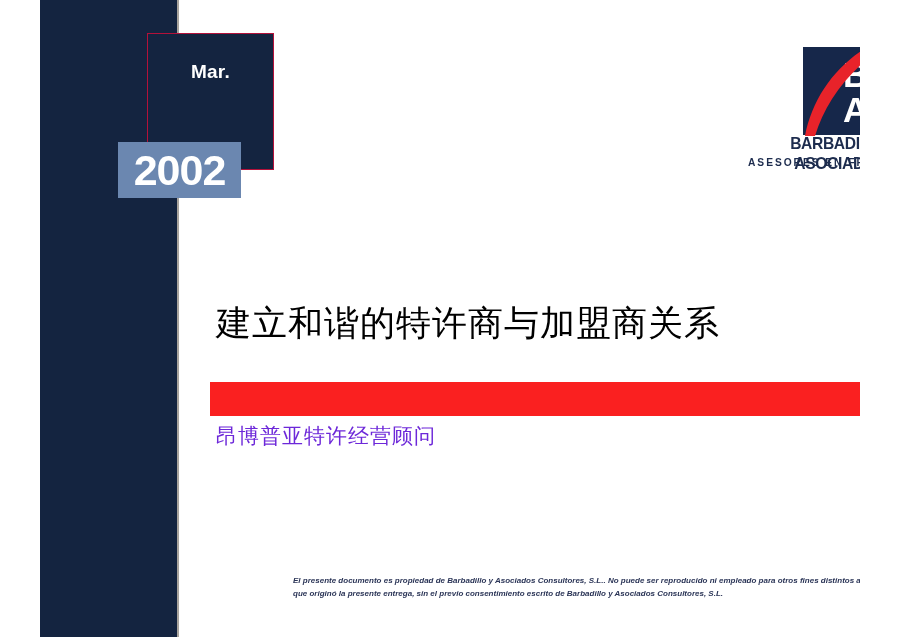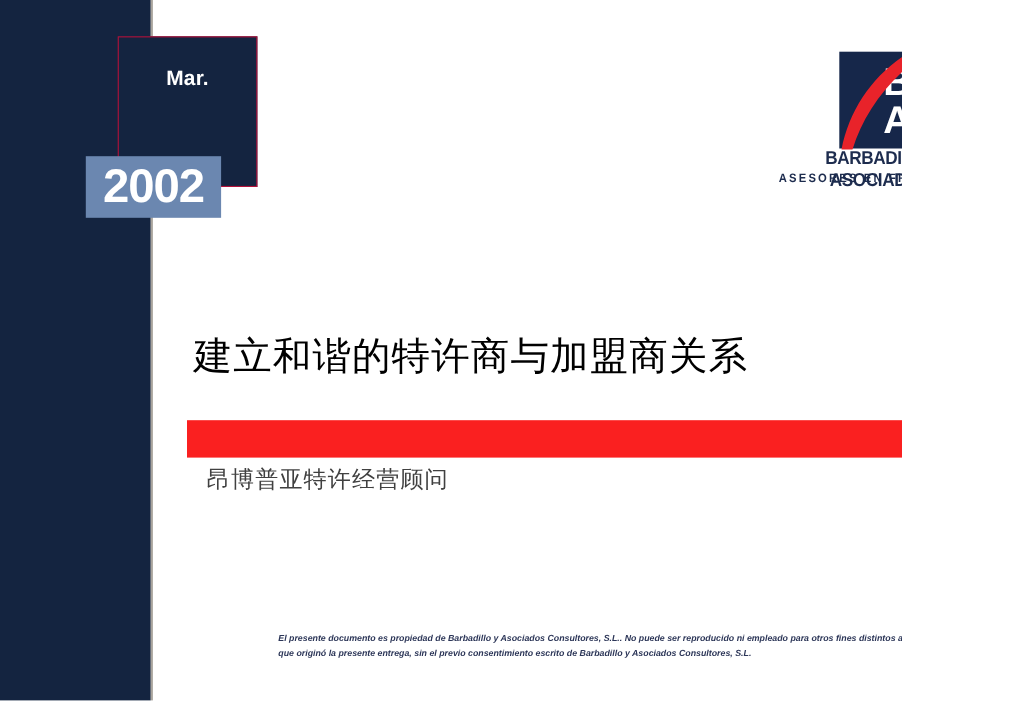--- a/index.html
+++ b/index.html
@@ -7,20 +7,21 @@
     padding: 0;
     background: #ffffff;
   }
   #slide {
     position: relative;
     width: 820px;
     height: 637px;
     background: #ffffff;
     overflow: hidden;
     font-family: "Liberation Sans", sans-serif;
+    margin-left: 40px;
   }
 
   
   .left-panel {
     position: absolute;
     left: 0;
     top: 0;
     width: 137px;
     height: 637px;
     background: #142440;
@@ -182,23 +183,23 @@
   .red-bar {
     position: absolute;
     left: 170px;
     top: 382px;
     width: 714px;
     height: 34px;
     background: #fa2020;
   }
   .subtitle {
     position: absolute;
-    left: 188px;
+    left: 176px;
     top: 422px;
-    color: #404040;
+    color: #6d28d9;
     font-family: "DejaVu Serif", "Liberation Serif", serif;
     font-size: 21px;
     letter-spacing: 1px;
     white-space: nowrap;
     text-align: right;
   }
 
   
   .footer {
     position: absolute;

